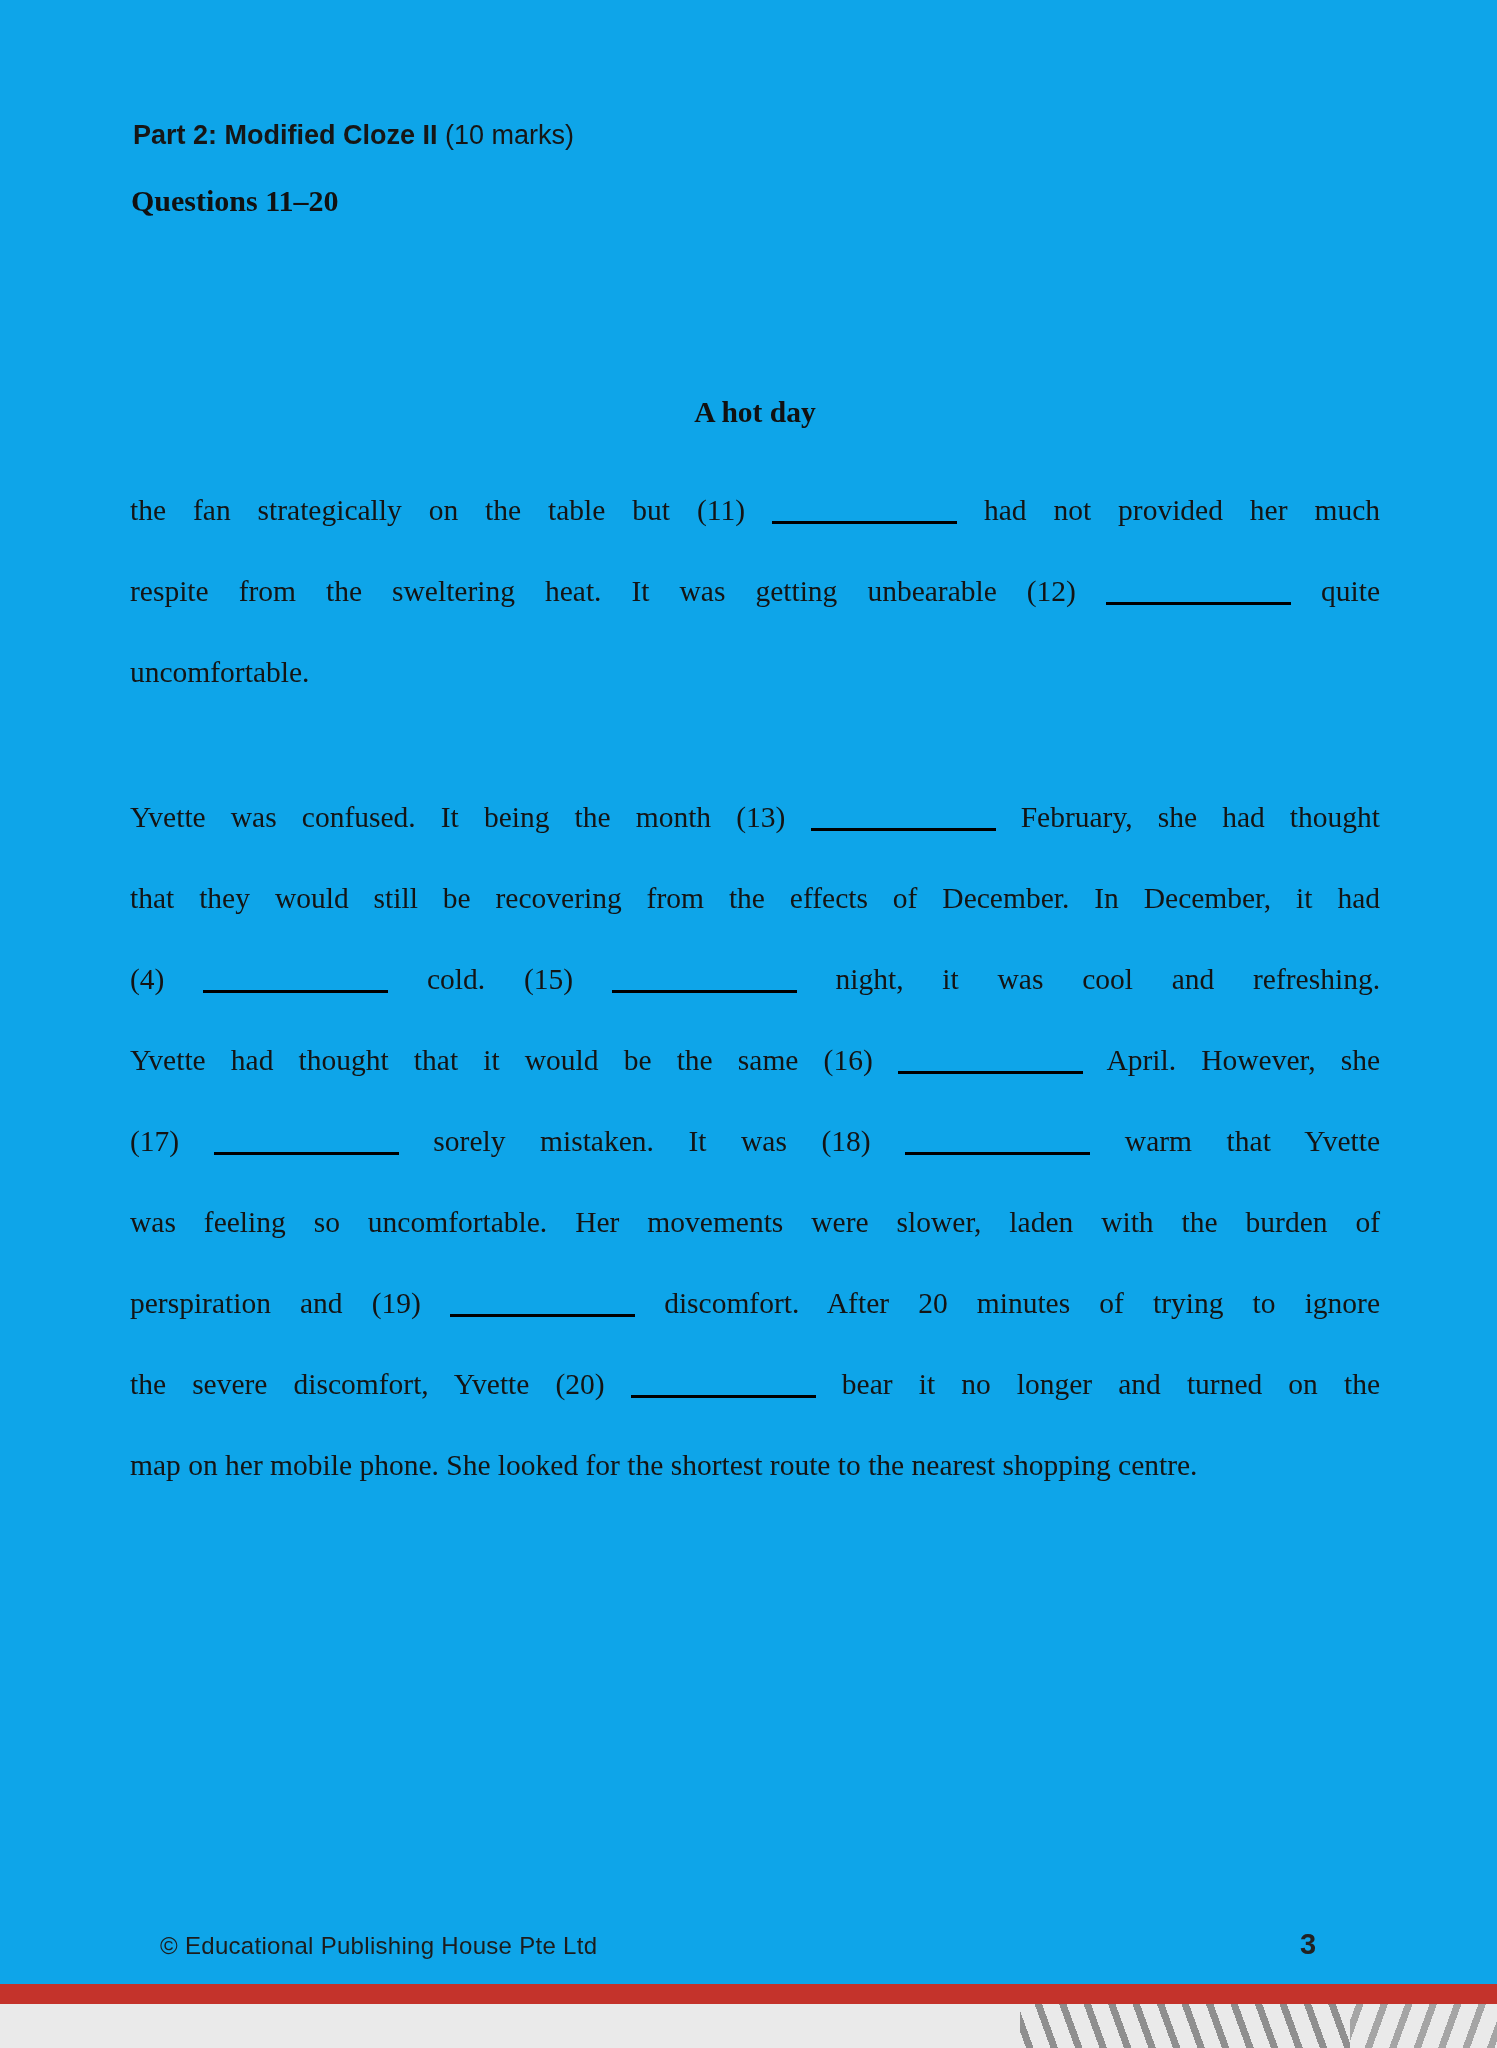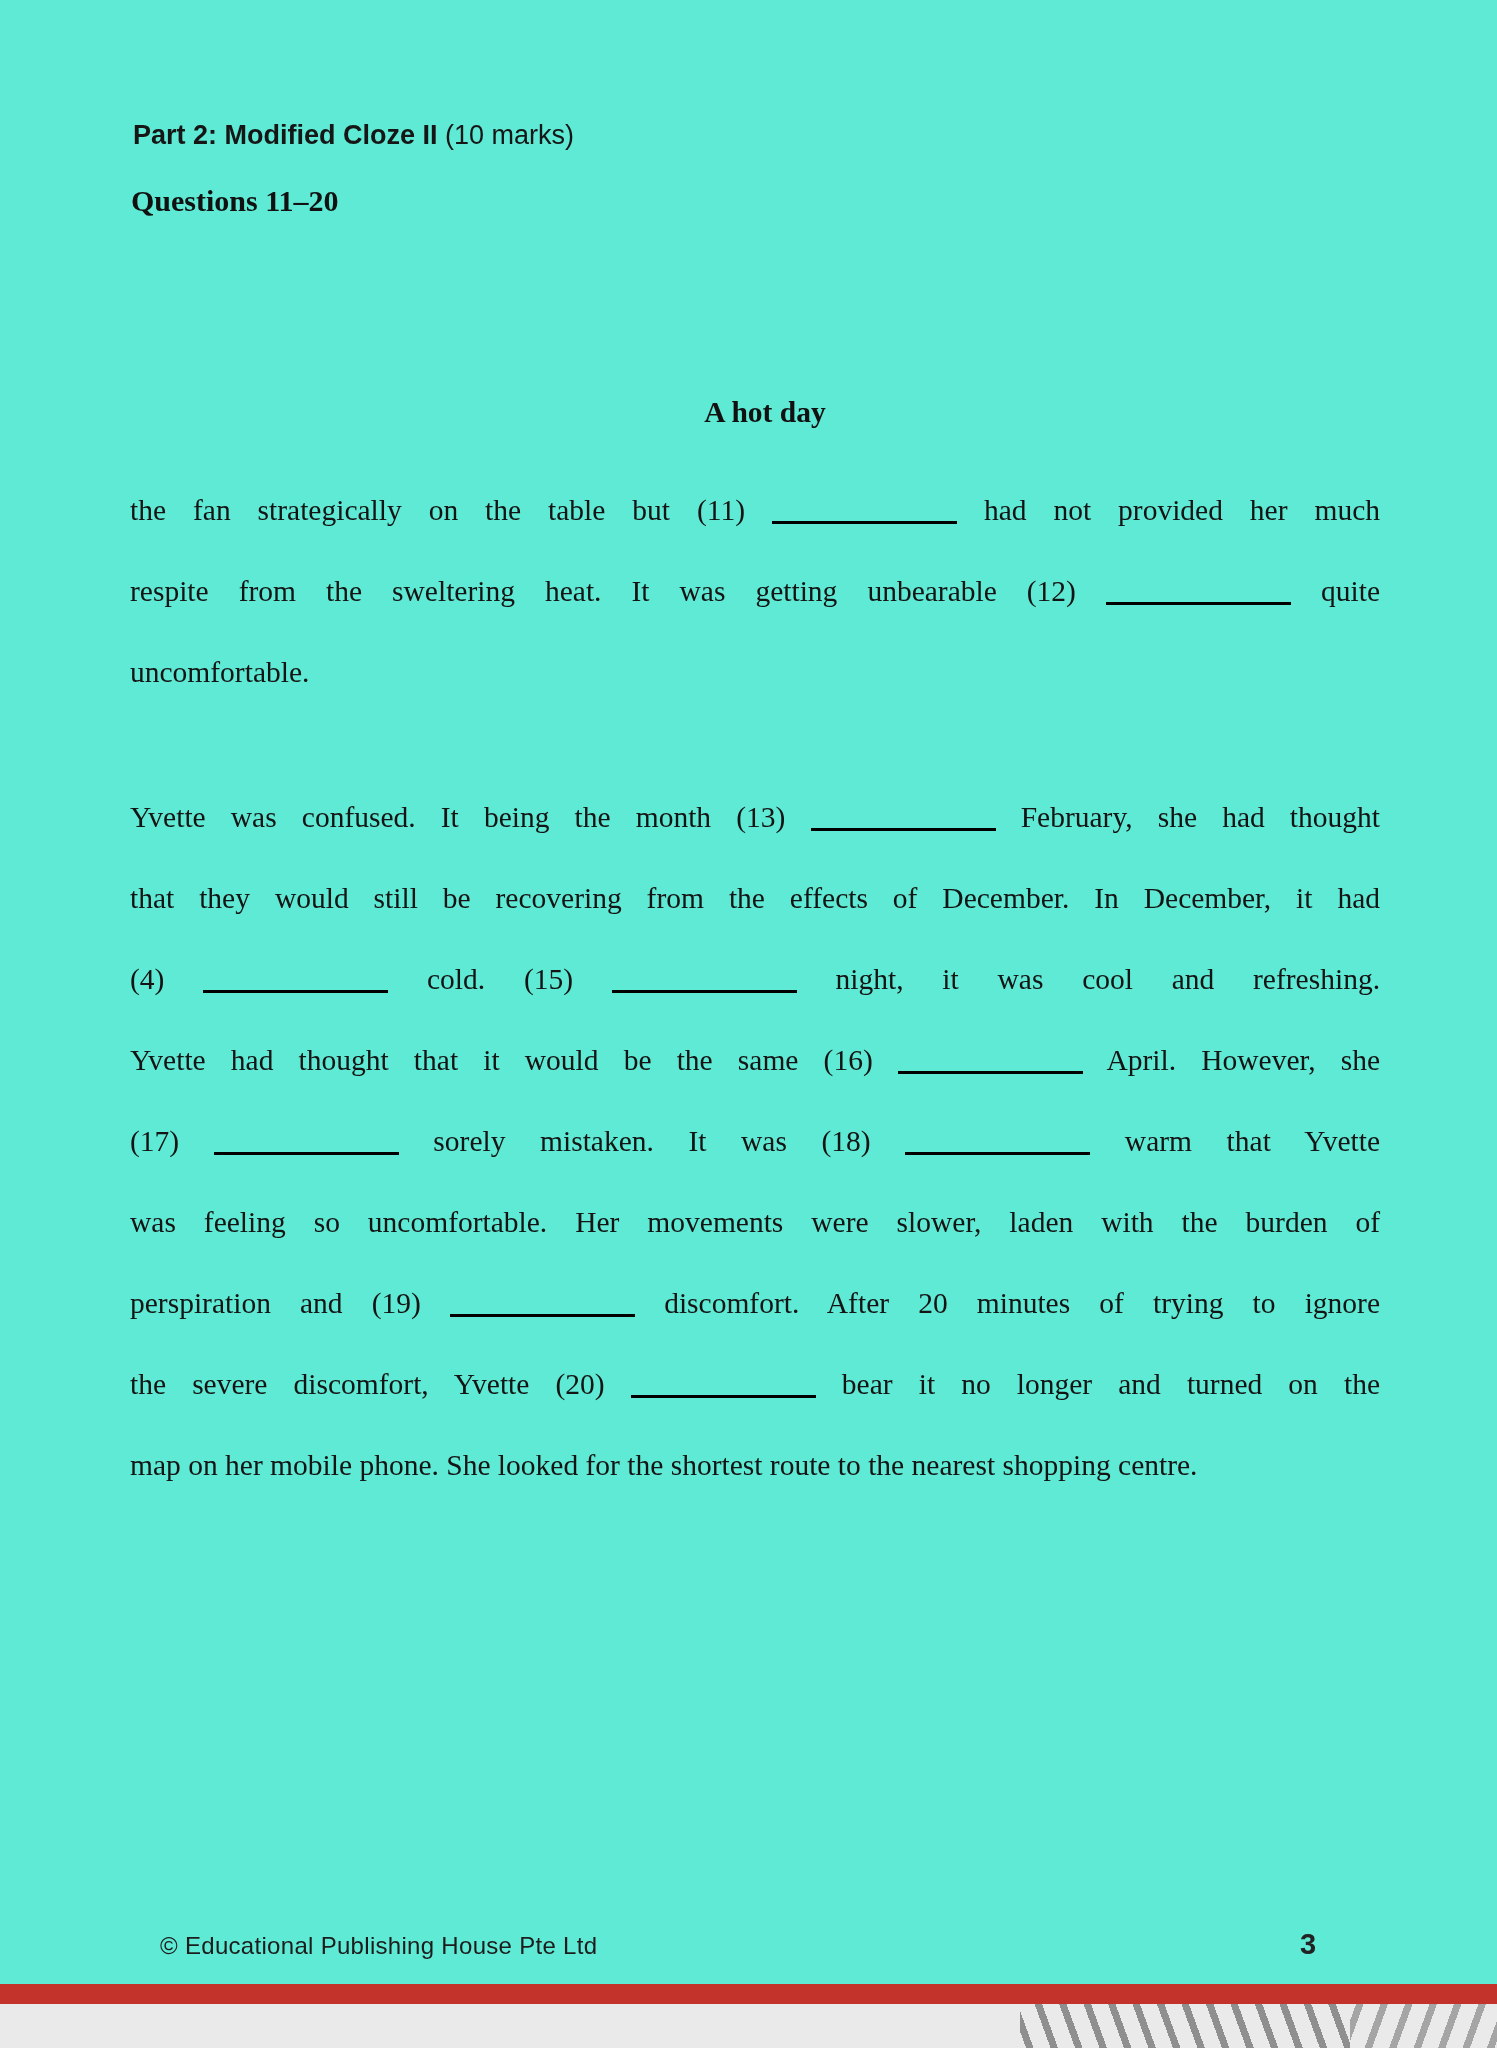--- a/index.html
+++ b/index.html
@@ -1,19 +1,19 @@
 <!DOCTYPE html>
 <html><head>
 <meta charset="utf-8">
 <style>
   html,body{margin:0;padding:0;background:#777;}
   .page{
     position:relative;
     width:1497px;height:2048px;
-    background:#5eead4;
+    background:#0ea5e9;
     margin:0 auto;
     overflow:hidden;
     font-family:"Liberation Serif", serif;
     color:#141414;
   }
   
   .part-heading{
     position:absolute;left:133px;top:118px;
     font-family:"Liberation Sans", sans-serif;
     font-size:27px;line-height:34px;color:#161616;
@@ -24,21 +24,21 @@
     font-size:30px;font-weight:bold;color:#111;
   }
   
   .instructions{
     position:absolute;left:130px;top:243px;width:1250px;
     font-size:29.5px;line-height:47px;
   }
   .instructions .just{text-align:justify;text-align-last:justify;}
   
   .passage-title{
-    position:absolute;left:140px;top:396px;width:1250px;
+    position:absolute;left:130px;top:396px;width:1250px;
     text-align:center;font-size:29.5px;font-weight:bold;color:#111;
   }
   .passage-body{
     position:absolute;left:130px;top:470px;width:1250px;
     font-size:29.5px;line-height:81px;
   }
   .para + .para{margin-top:64px;}
   .line{min-height:81px;}
   .line.just{text-align:justify;text-align-last:justify;}
   .line strong{font-weight:normal;}

